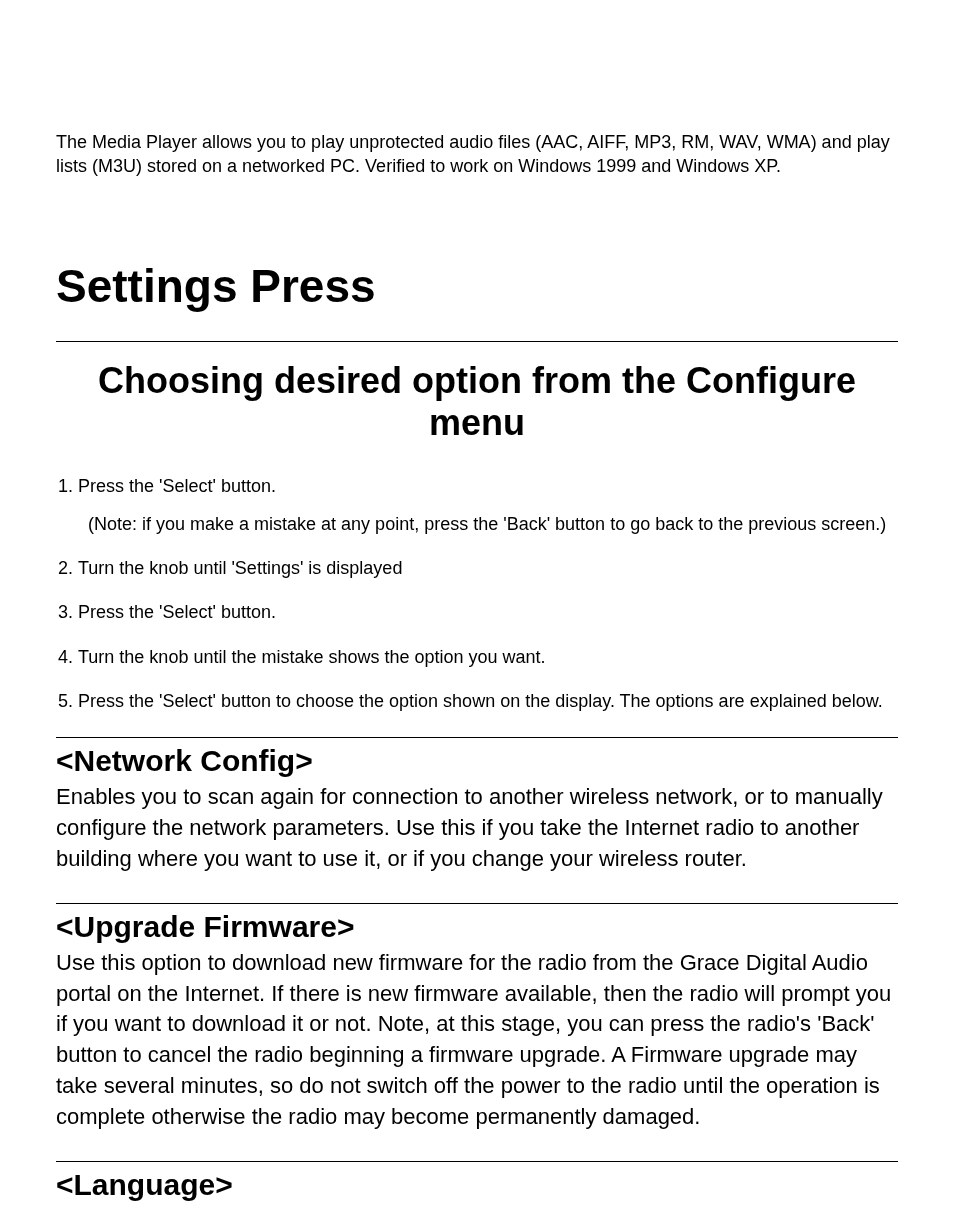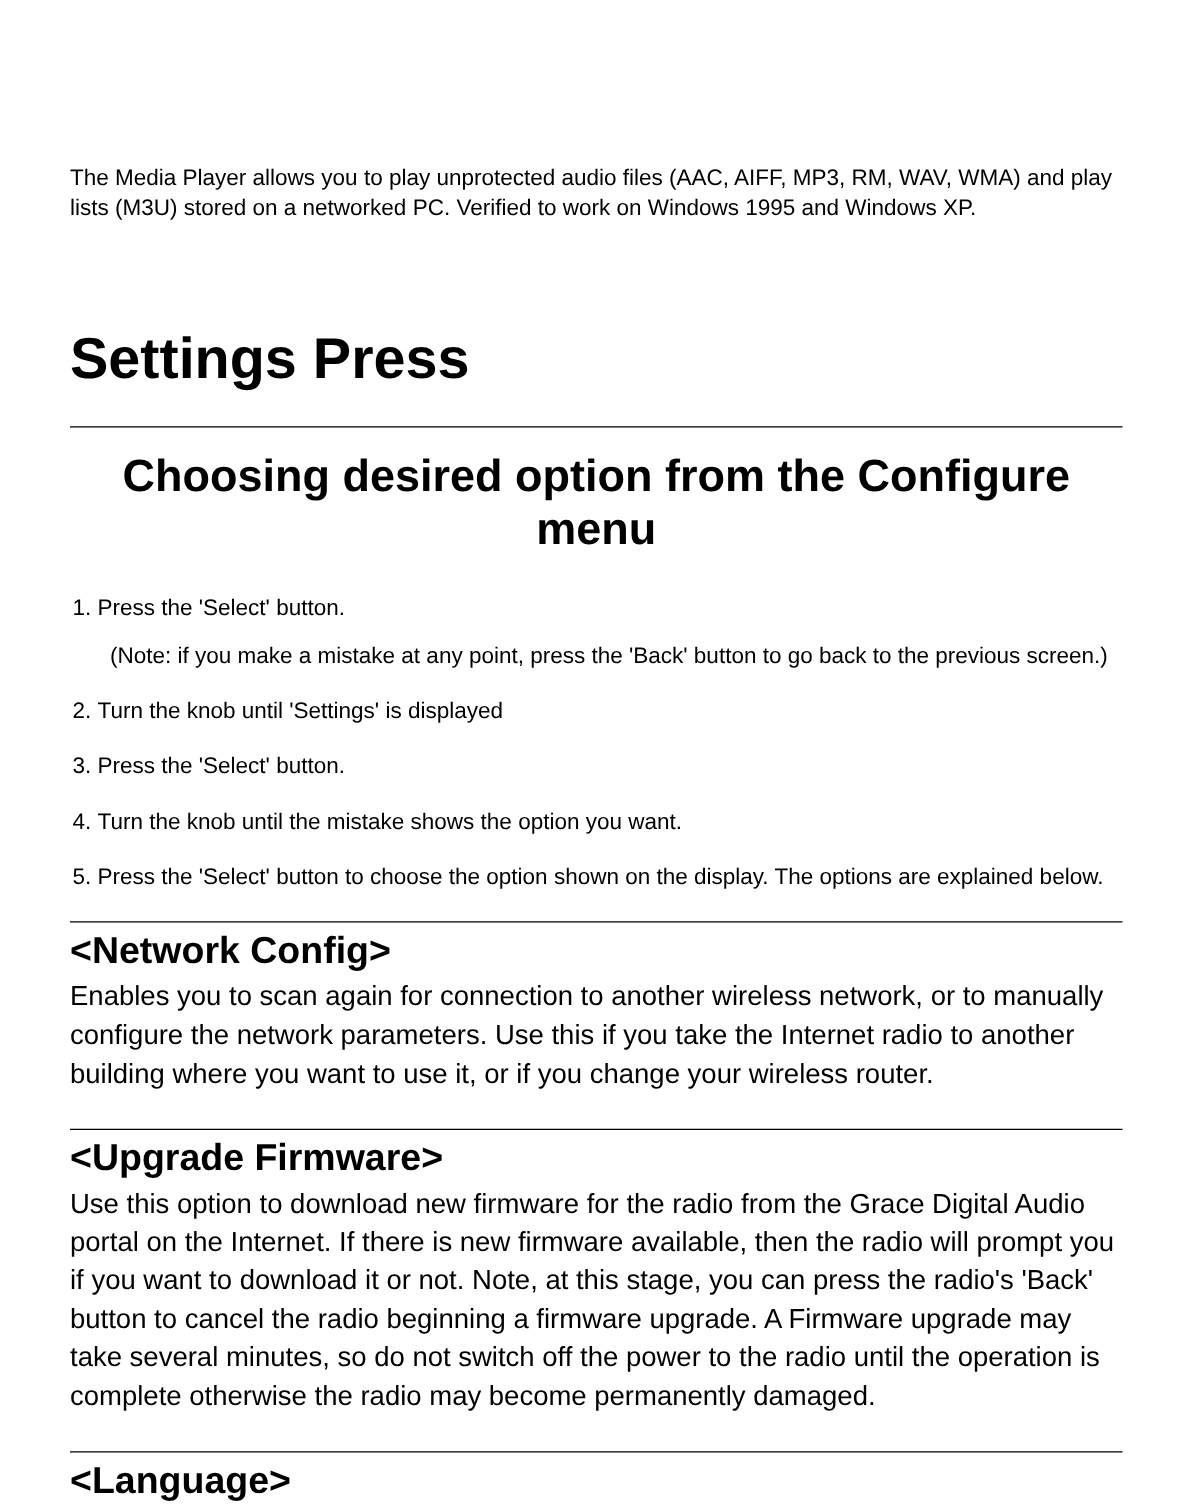--- a/index.html
+++ b/index.html
@@ -63,21 +63,21 @@
     font-size: 22px;
     line-height: 1.4;
     margin: 0 0 28px 0;
   }
 </style>
 </head>
 <body>
 
 <div class="page">
 
-  <p class="intro-para">The Media Player allows you to play unprotected audio files (AAC, AIFF, MP3, RM, WAV, WMA) and play lists (M3U) stored on a networked PC. Verified to work on Windows 1995 and Windows XP.</p>
+  <p class="intro-para">The Media Player allows you to play unprotected audio files (AAC, AIFF, MP3, RM, WAV, WMA) and play lists (M3U) stored on a networked PC. Verified to work on Windows 1999 and Windows XP.</p>
 
   <h1 class="main-title">Settings Press</h1>
 
   <hr class="h1-rule">
 
   <h2 class="sub-title">Choosing desired option from the Configure menu</h2>
 
   <ol class="steps">
     <li>
       <span>Press the 'Select' button.</span>

